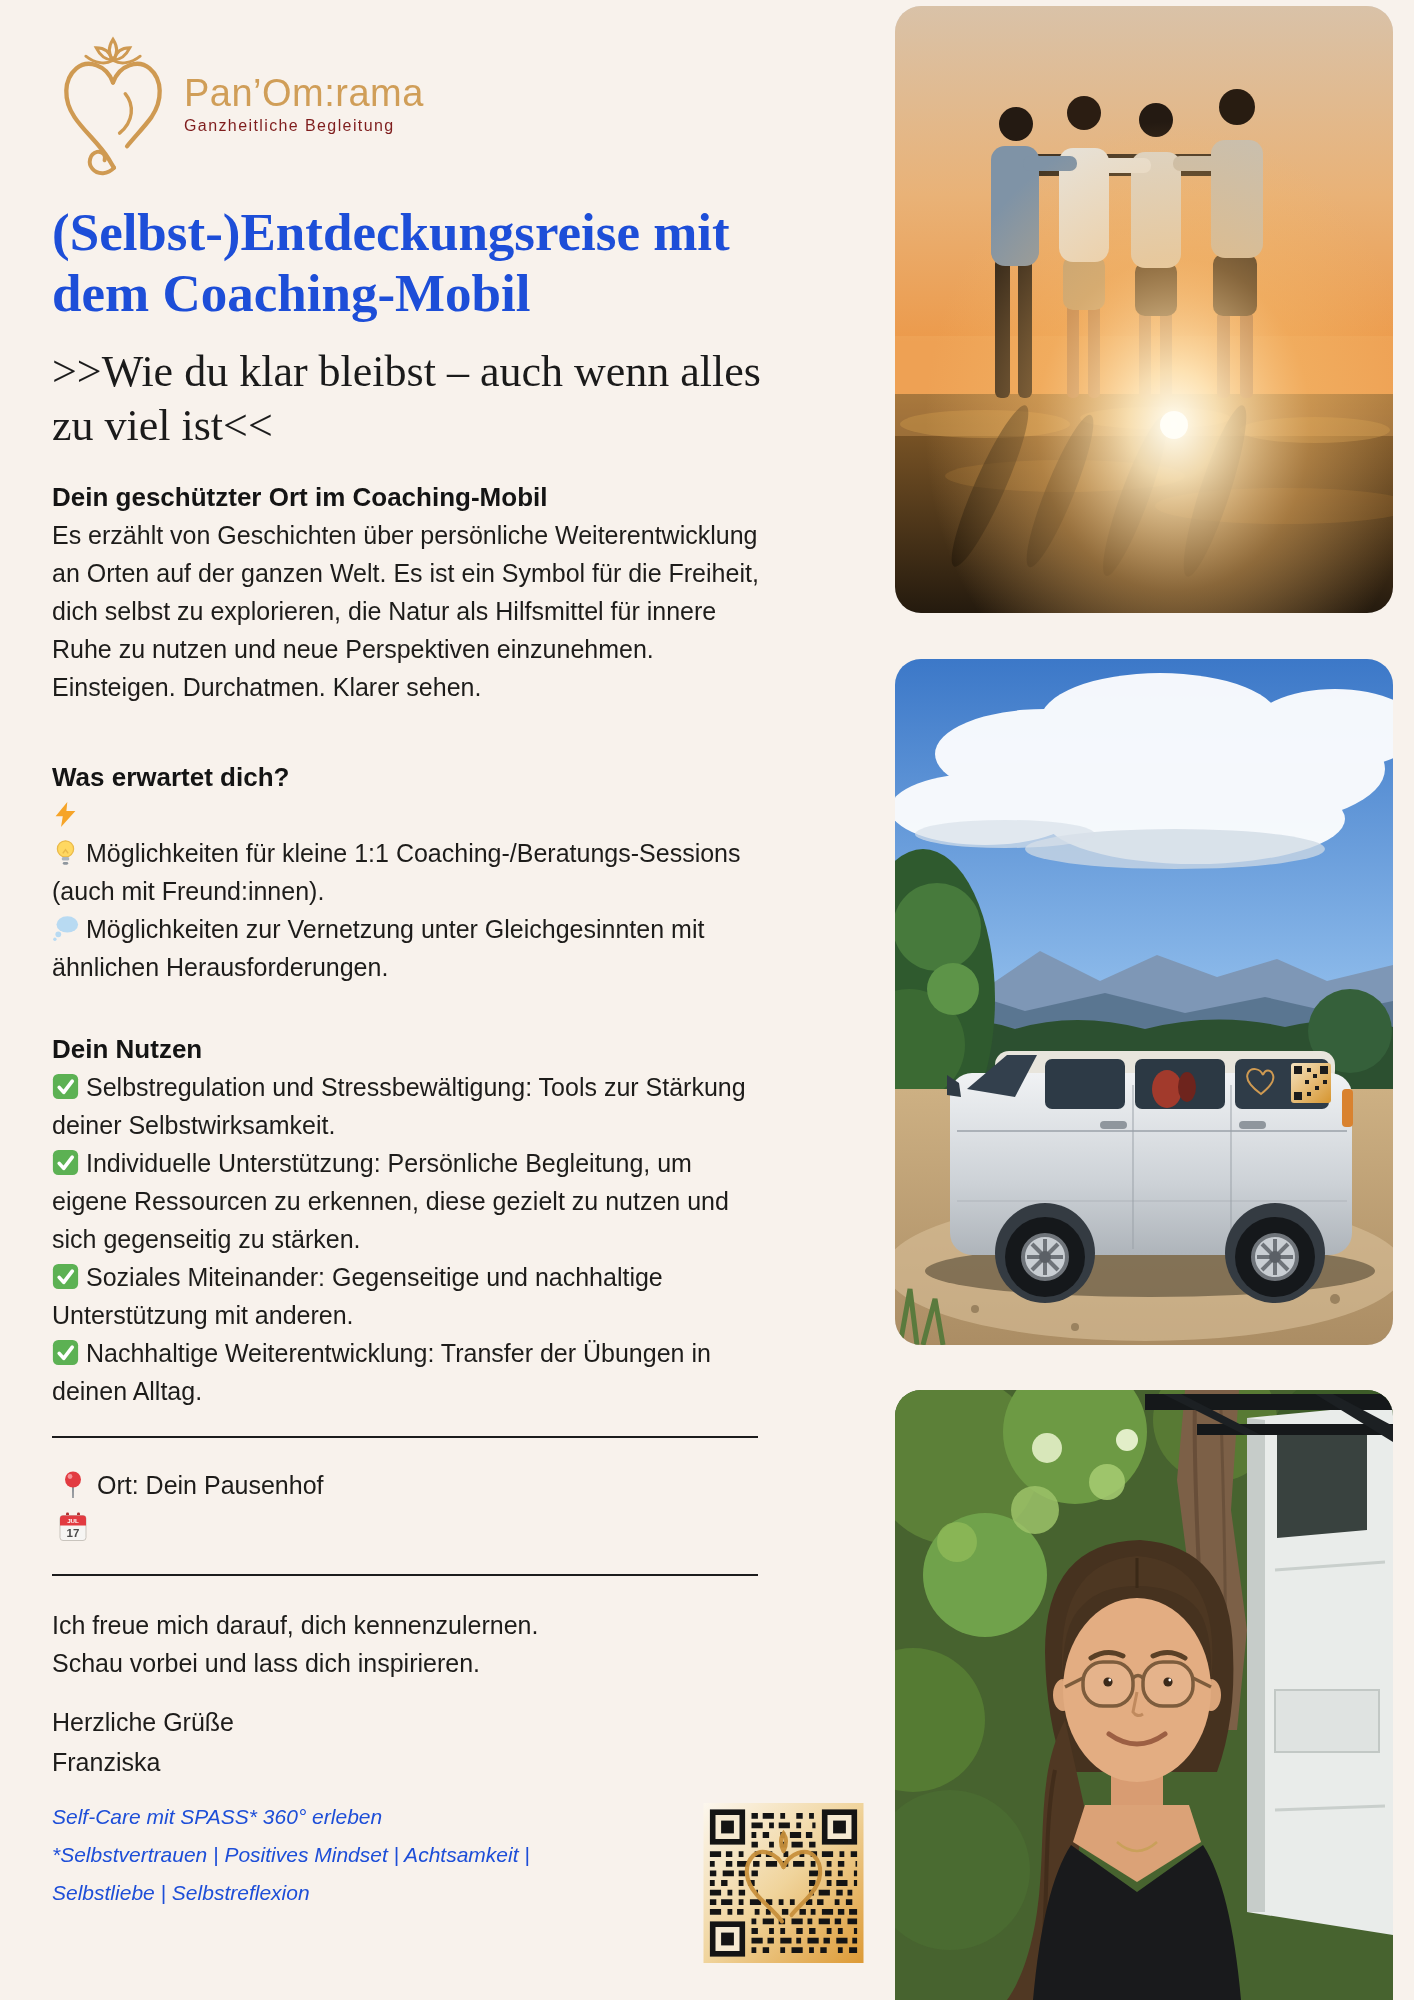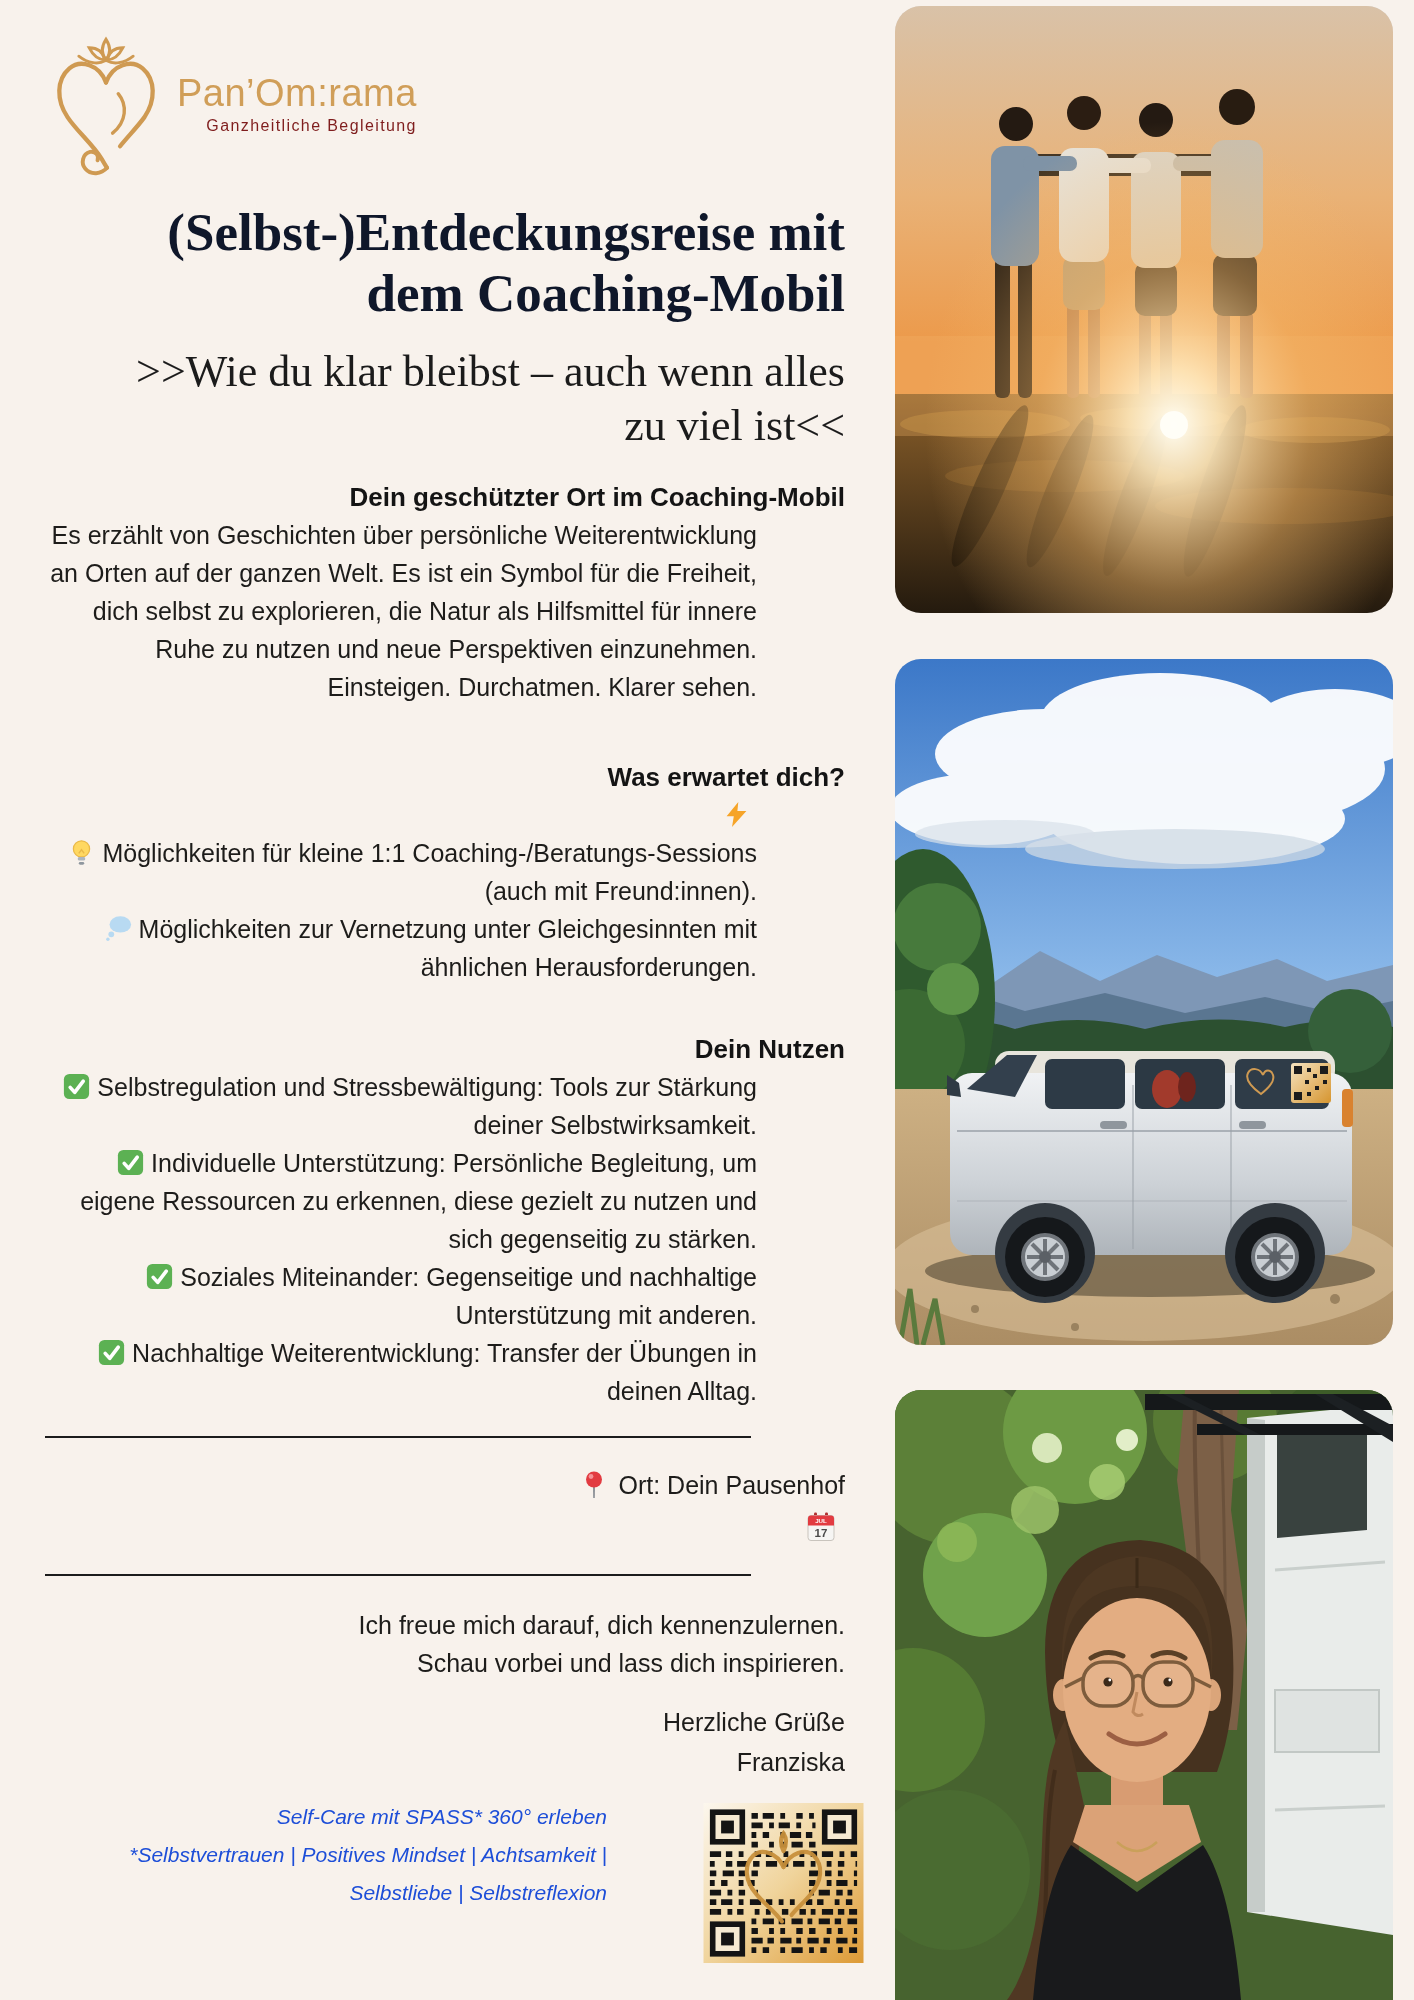--- a/index.html
+++ b/index.html
@@ -5,28 +5,28 @@
   html,body{margin:0;padding:0;}
   .page{
     position:relative;
     width:1414px;height:2000px;
     background:#f8f2ec;
     font-family:"Liberation Sans", sans-serif;
     color:#1d1c1a;
     overflow:hidden;
   }
   
-  .left-col{position:absolute;left:45px;top:0;width:800px;text-align:right;}
+  .left-col{position:absolute;left:52px;top:0;width:800px;}
   .logo-row{display:flex;align-items:center;gap:10px;margin-top:30px;height:148px;}
   .logo-mark{width:122px;height:148px;flex:0 0 auto;}
   .brand{font-size:38px;color:#d09e58;letter-spacing:.5px;line-height:1.1;}
   .tagline{font-size:16px;color:#7f1d1d;letter-spacing:1.4px;margin-top:3px;}
   .title{
     font-family:"Liberation Serif", serif;
-    font-weight:700;font-size:53px;line-height:1.16;color:#0f172a;
+    font-weight:700;font-size:53px;line-height:1.16;color:#1d4ed8;
     margin-top:24px;white-space:nowrap;
   }
   .subtitle{
     font-family:"Liberation Serif", serif;
     font-weight:400;font-size:44px;line-height:1.22;color:#1b1b1b;
     margin-top:20px;white-space:nowrap;
   }
   .sec-head{font-size:26px;font-weight:700;line-height:38px;margin:0;color:#141414;}
   .body-txt{font-size:25px;line-height:38px;margin:0;max-width:712px;}
   .mt-intro{margin-top:26px;}

